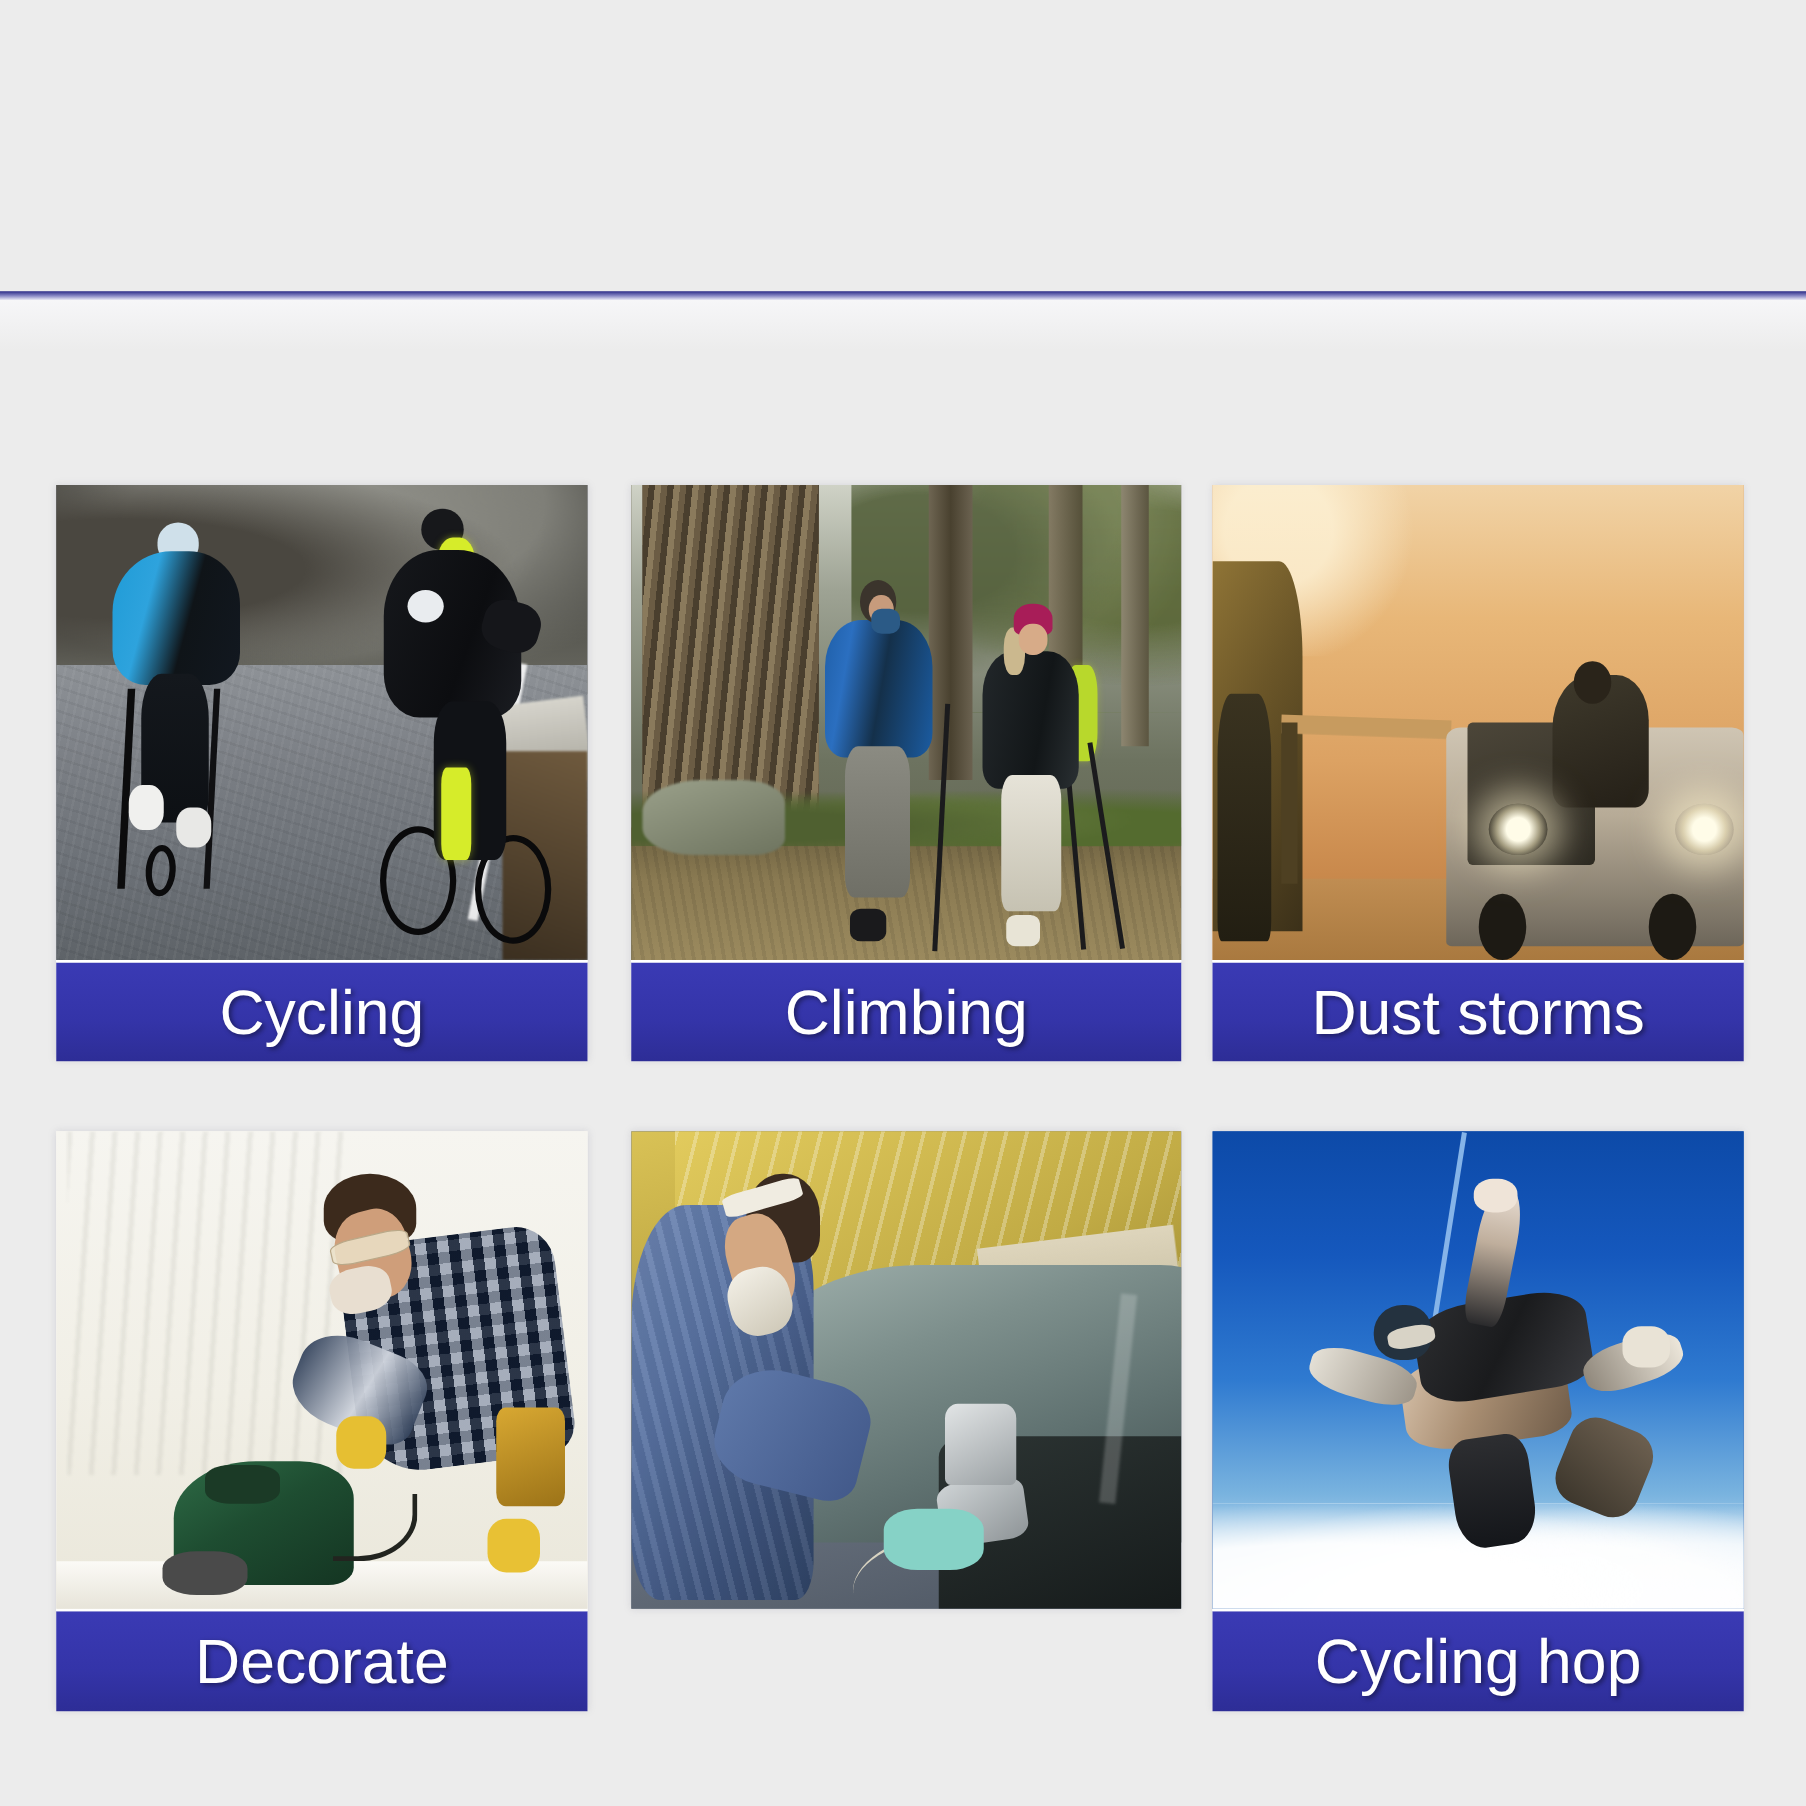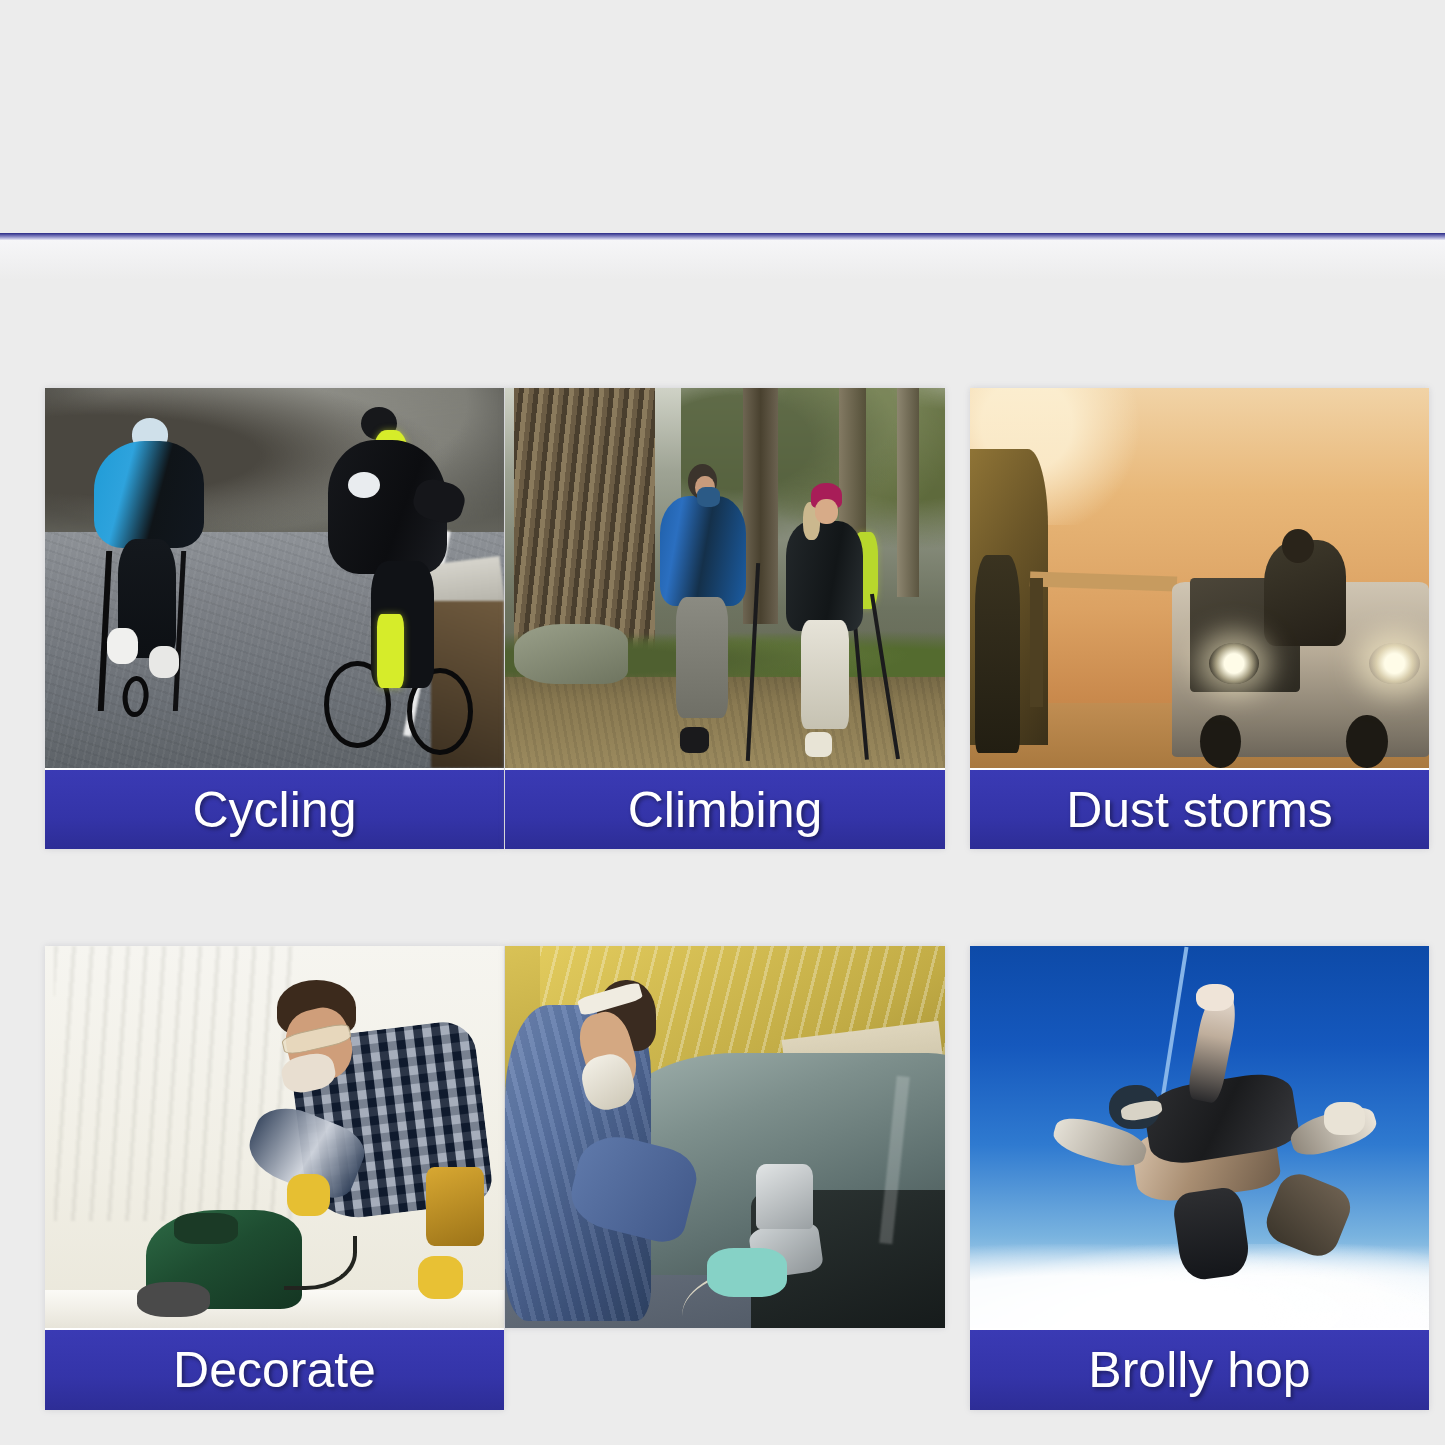--- a/index.html
+++ b/index.html
@@ -50,26 +50,26 @@
     background:linear-gradient(180deg,#f6f6f8 0%,#ececec 100%);
   }
 
   
   .grid {
     position:absolute;
     left:45px; top:388px;
     width:1360px;
   }
   .row { position:relative; height:460px; }
-  .row.row2 { margin-top:98px; }
+  .row.row2 { margin-top:57px; }
 
   .card {
     position:absolute;
     top:0;
-    width:459px;
+    width:425px;
     background:#ffffff;
     padding:0;
     box-shadow:0 0 6px rgba(120,120,140,0.22);
   }
   .card.c1 { left:0px; }
   .card.c2 { left:460px; width:440px; }
   .card.c3 { left:925px; }
 
   .photo {
     position:relative;
@@ -930,19 +930,19 @@
             <div class="helmet"></div>
             <div class="goggles"></div>
             <div class="arm-l"></div>
             <div class="arm-r"></div>
             <div class="boot"></div>
             <div class="leg-a"></div>
             <div class="leg-b"></div>
           </div>
         </div>
         <div class="label">
-          <span class="label-text">Brolly hop</span>
+          <span class="label-text">Cycling hop</span>
         </div>
       </div>
 
     </div>
   </div>
 </div>
 
 </body></html>

